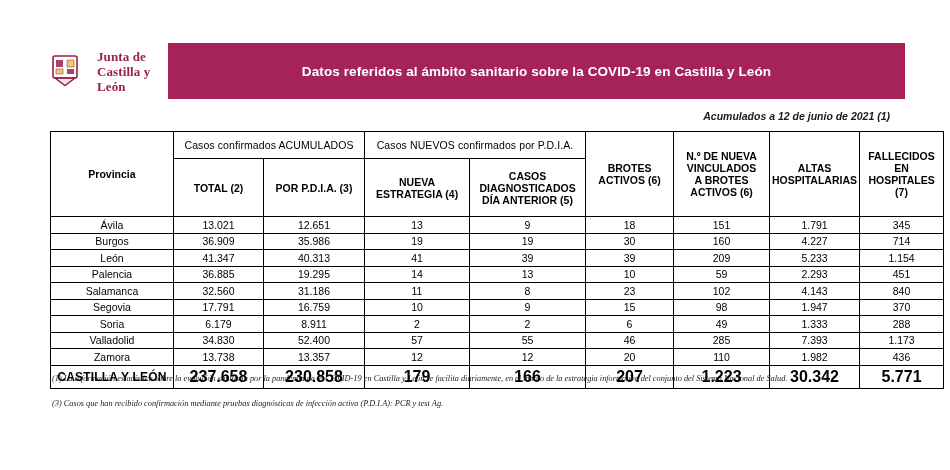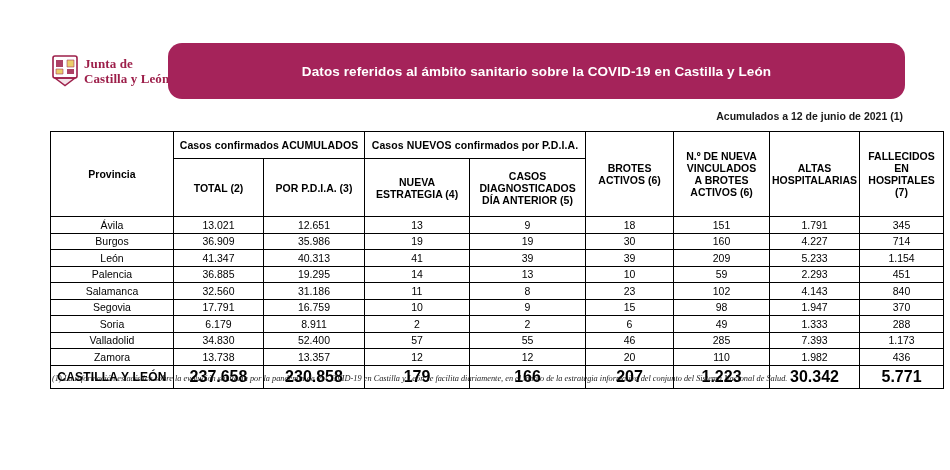--- a/index.html
+++ b/index.html
@@ -25,21 +25,21 @@
     height: 56px;
   }
   .logo-block {
     position: absolute;
     left: 52px;
     top: 4px;
     width: 125px;
     height: 48px;
     display: flex;
     align-items: center;
-    gap: 6px;
+    gap: 19px;
   }
   .crest {
     width: 26px;
     height: 32px;
     position: relative;
     flex: 0 0 auto;
   }
   .crest svg { display: block; }
   .logo-text {
     font-size: 13px;
@@ -52,36 +52,36 @@
   .banner {
     position: absolute;
     left: 168px;
     top: 0;
     width: 737px;
     height: 56px;
     background: #a5235a;
     display: flex;
     align-items: center;
     justify-content: center;
-    border-radius: 14px;
   }
   .banner-title {
     color: #ffffff;
     font-size: 13.5px;
     font-weight: bold;
     letter-spacing: 0.1px;
     text-align: center;
   }
 
   
   .acc-note {
     position: absolute;
-    right: 47px;
+    right: 60px;
     top: 110px;
     font-size: 10.5px;
+    font-style: italic;
     font-weight: bold;
     color: #1a1a1a;
     margin-left: 44px;
   }
 
   
   .table-wrap {
     position: absolute;
     left: 50px;
     top: 131px;
@@ -94,21 +94,21 @@
   }
   table.covid th, table.covid td {
     border: 1px solid #000000;
     padding: 0;
     text-align: center;
     vertical-align: middle;
     font-size: 10.5px;
   }
   .grp-head {
     height: 26px;
-    font-weight: bold;
+    font-weight: normal;
     font-size: 11px;
     letter-spacing: 0.1px;
   }
   .col-head {
     height: 57px;
     font-weight: bold;
     font-size: 10px;
     line-height: 12px;
     padding: 0 3px;
   }
@@ -349,13 +349,14 @@
         <td>1.223</td>
         <td>30.342</td>
         <td>5.771</td>
       </tr>
     </tbody>
   </table>
 </div>
 
 <div class="notes">
   <div class="note">(1) La información estadística sobre la evolución sanitaria por la pandemia de la COVID-19 en Castilla y León se facilita diariamente, en el marco de la estrategia informativa del conjunto del Sistema Nacional de Salud.</div>
+  <div class="note">(3) Casos que han recibido confirmación mediante pruebas diagnósticas de infección activa (P.D.I.A): PCR y test Ag.</div>
 </div>
 
 </body></html>

